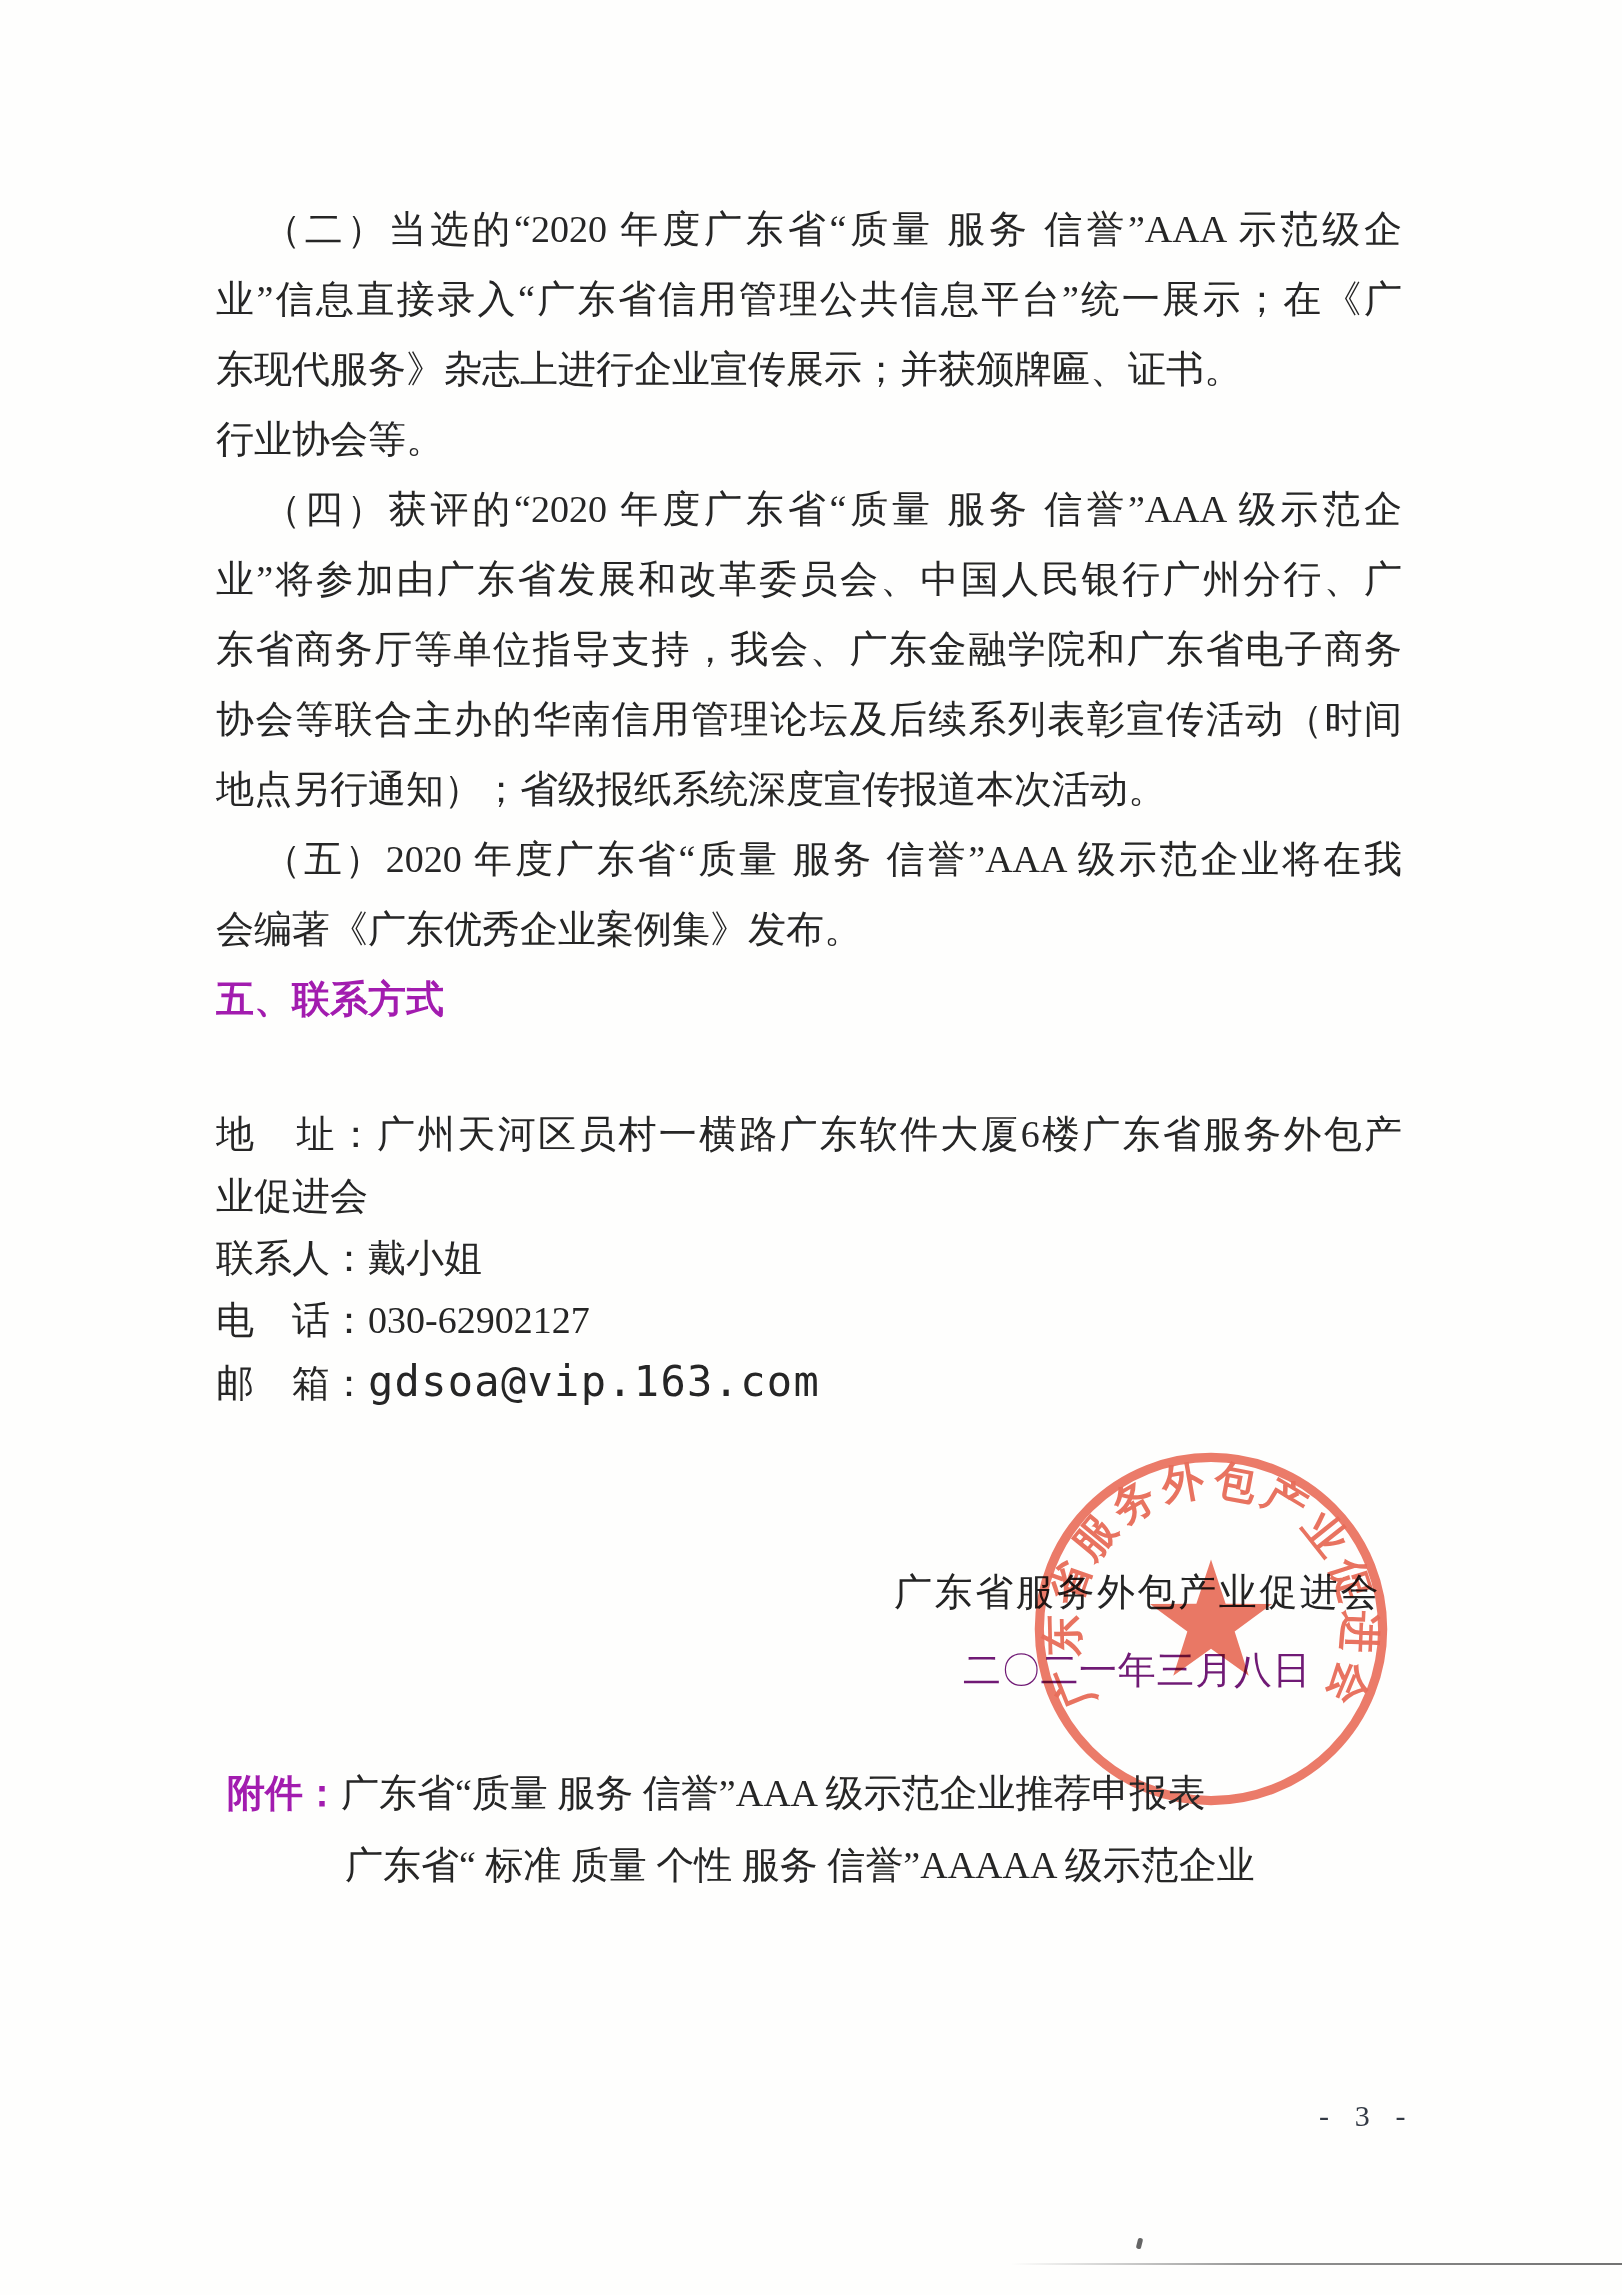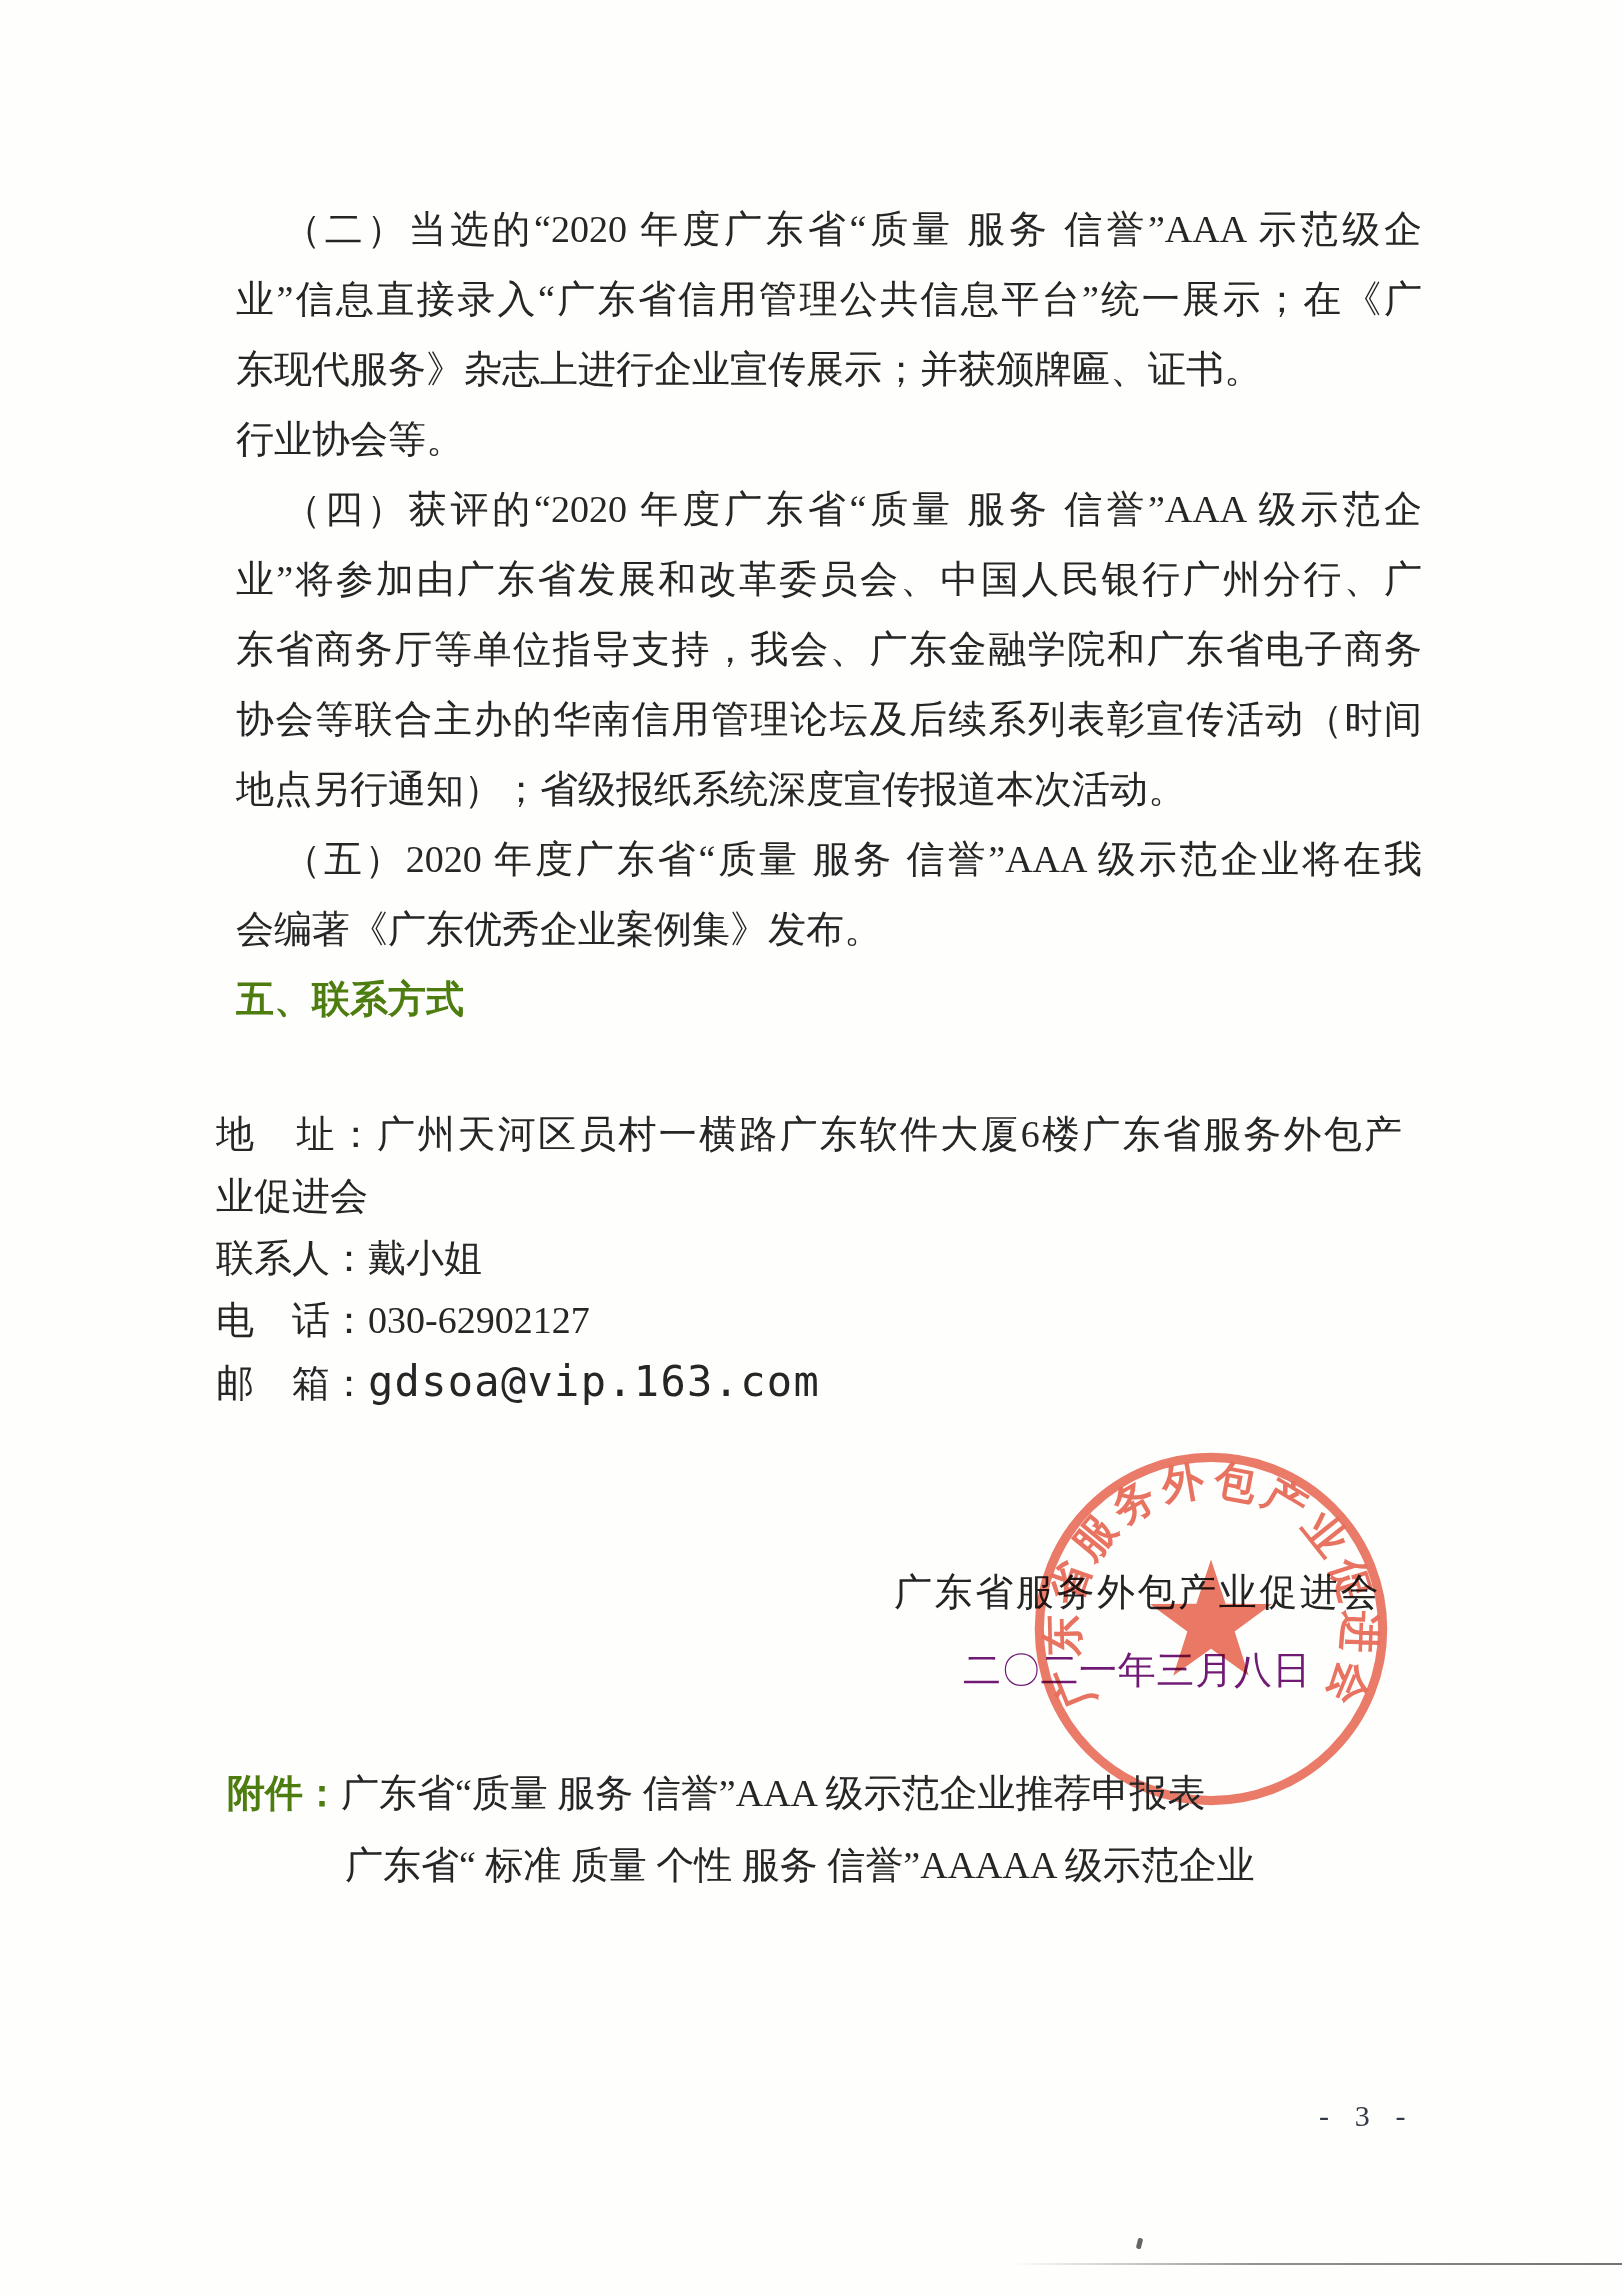--- a/index.html
+++ b/index.html
@@ -8,32 +8,32 @@
     width:1623px;height:2295px;
     margin:0 auto;
     background:#fefefd;
     overflow:hidden;
     font-family:"Liberation Serif","DejaVu Serif",serif;
     color:#262626;
   }
   
   .block-a{
     position:absolute;left:216px;top:194px;width:1186px;
-    font-size:38px;line-height:70px;margin-left:20px;
+    font-size:38px;line-height:70px;
   }
   .block-a .line{height:70px;}
   .block-b{
     position:absolute;left:216px;top:1103px;width:1186px;
     font-size:38px;line-height:62px;
   }
   .block-b .line{height:62px;}
   .line{white-space:nowrap;}
   .just{white-space:normal;text-align:justify;text-align-last:justify;}
   .indent{text-indent:47px;}
-  .bold{font-weight:700;color:#4d7c0f;}
+  .bold{font-weight:700;color:#a21caf;}
   .mono{font-family:"DejaVu Sans Mono","Liberation Mono",monospace;font-size:42px;letter-spacing:1.3px;}
   
   .sig-org{
     position:absolute;left:894px;top:1567px;
     font-size:38px;letter-spacing:2.6px;white-space:nowrap;color:#242424;
   }
   .sig-date{
     position:absolute;left:963px;top:1645px;
     font-size:38px;letter-spacing:0.7px;white-space:nowrap;color:#701a75;
   }

